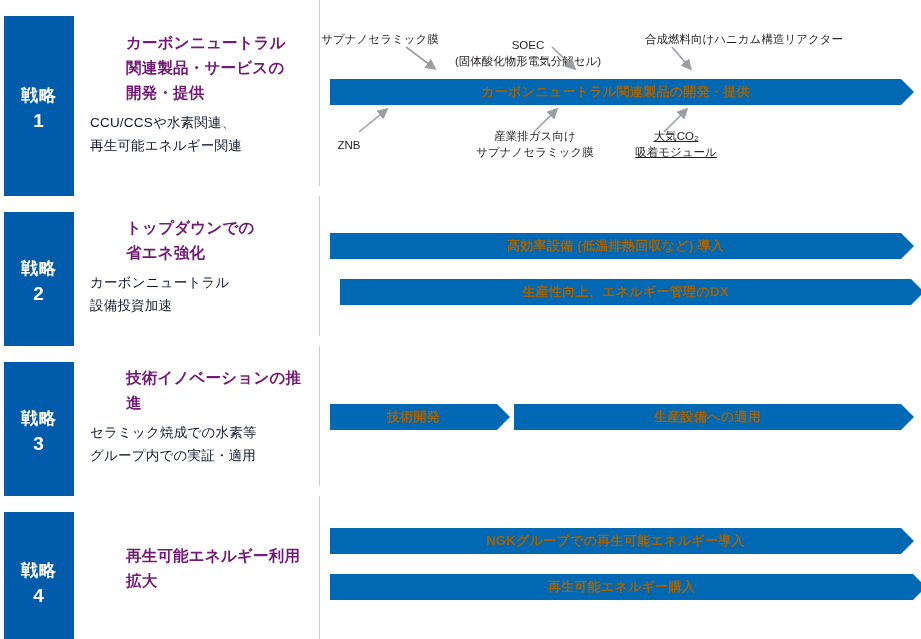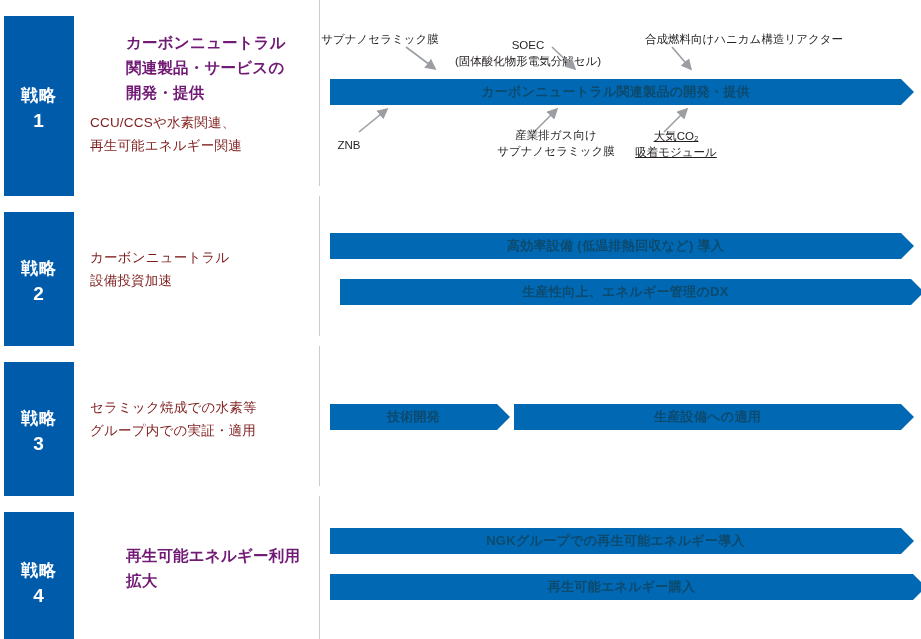--- a/index.html
+++ b/index.html
@@ -76,21 +76,21 @@
     color: #701a75;
     font-size: 15.5px;
     font-weight: bold;
     line-height: 25px;
     letter-spacing: 0.2px;
     margin-left: 36px;
   }
   .desc-body {
     font-size: 13.5px;
     line-height: 23px;
-    color: #7f1d1d;
+    color: #0f172a;
     margin-top: 6px;
     letter-spacing: 0.2px;
   }
 
   .content {
     position: absolute;
     left: 320px;
     top: 0;
     right: 0;
     height: 100%;
@@ -122,21 +122,21 @@
   }
   .arrow .txt {
     position: absolute;
     left: 0;
     right: 13px;
     top: 0;
     bottom: 0;
     display: flex;
     align-items: center;
     justify-content: center;
-    color: #0c4a6e;
+    color: #a16207;
     font-size: 13px;
     font-weight: bold;
     letter-spacing: 0.3px;
     white-space: nowrap;
   }
 
   .callout {
     position: absolute;
     font-size: 11.5px;
     line-height: 16px;
@@ -209,37 +209,41 @@
           </marker>
         </defs>
         <line x1="35" y1="26" x2="62" y2="4" stroke="#9b9ea3" stroke-width="1.6" marker-end="url(#ah2)"></line>
         <line x1="210" y1="26" x2="232" y2="4" stroke="#9b9ea3" stroke-width="1.6" marker-end="url(#ah2)"></line>
         <line x1="340" y1="26" x2="362" y2="4" stroke="#9b9ea3" stroke-width="1.6" marker-end="url(#ah2)"></line>
       </svg>
 
       <div class="callout center" style="left:25px; top:137px;">
         <div>ZNB</div>
       </div>
-      <div class="callout center" style="left:232px; top:128px;font-family:Liberation Mono, monospace;">
+      <div class="callout center" style="left:211px; top:128px;">
         <div>産業排ガス向け</div>
         <div>サブナノセラミック膜</div>
       </div>
       <div class="callout center" style="left:352px; top:128px;text-decoration:underline;">
         <div>大気CO₂</div>
         <div>吸着モジュール</div>
       </div>
     </div>
   </div>
 
   <div class="strategy-row row-2">
     <div class="badge">
       <span class="badge-label">戦略</span>
       <span class="badge-num">2</span>
     </div>
     <div class="desc">
+      <div class="desc-title">
+        <div>トップダウンでの</div>
+        <div>省エネ強化</div>
+      </div>
       <div class="desc-body">
         <div>カーボンニュートラル</div>
         <div>設備投資加速</div>
       </div>
     </div>
     <div class="content">
       <div class="arrow" style="left:6px; top:37px; width:584px;">
         <div class="bar"></div>
         <div class="head"></div>
         <div class="txt">高効率設備 (低温排熱回収など) 導入</div>
@@ -251,20 +255,23 @@
       </div>
     </div>
   </div>
 
   <div class="strategy-row row-3">
     <div class="badge">
       <span class="badge-label">戦略</span>
       <span class="badge-num">3</span>
     </div>
     <div class="desc">
+      <div class="desc-title">
+        <div>技術イノベーションの推進</div>
+      </div>
       <div class="desc-body">
         <div>セラミック焼成での水素等</div>
         <div>グループ内での実証・適用</div>
       </div>
     </div>
     <div class="content">
       <div class="arrow" style="left:6px; top:58px; width:180px;">
         <div class="bar"></div>
         <div class="head"></div>
         <div class="txt">技術開発</div>

